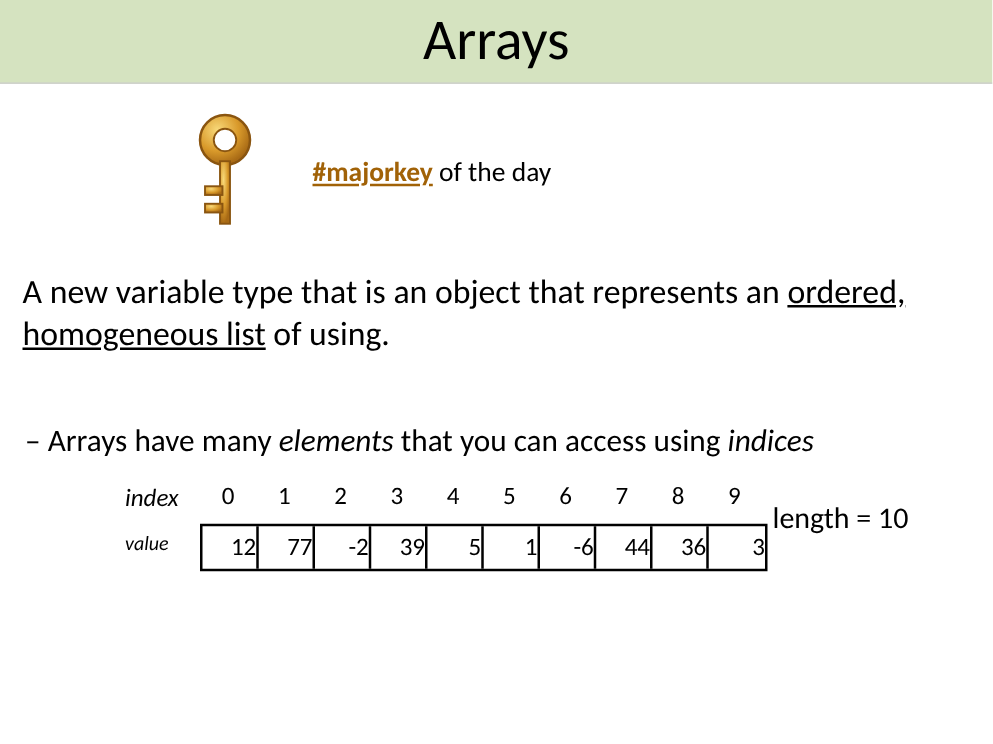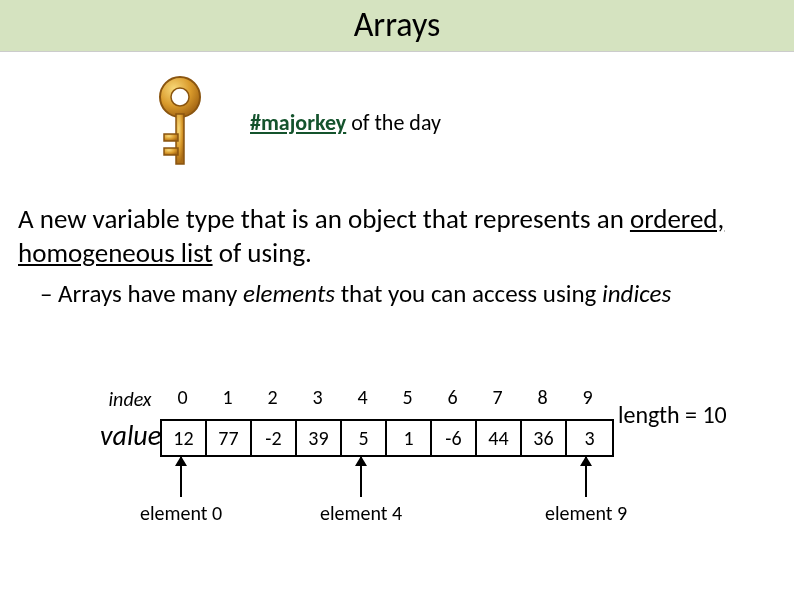--- a/index.html
+++ b/index.html
@@ -11,99 +11,100 @@
     position: relative;
     overflow: hidden;
   }
   .title-bar {
     background: #d5e3c0;
     text-align: center;
     padding: 4px 0 6px 0;
     border-bottom: 1px solid #ccc;
   }
   .title-bar h1 {
-    font-size: 34px;
+    font-size: 46px;
     font-weight: 400;
     color: #000;
   }
   .hashtag-row {
     display: flex;
     align-items: center;
     margin: 20px 0 30px 140px;
   }
   .key-icon {
     width: 80px;
     height: 100px;
     margin-right: 30px;
   }
   .hashtag-text {
     font-size: 22px;
   }
   .hashtag-text .hash {
-    color: #14532d;
+    color: #a16207;
     font-weight: 700;
     text-decoration: underline;
     text-align: right;
   }
   .desc {
     font-size: 27px;
     padding: 0 18px;
     line-height: 1.25;
   }
   .desc .uline { text-decoration: underline; }
   .subdesc {
     font-size: 25px;
-    padding: 8px 18px 0 40px;
+    padding: 8px 18px 0 20px;
+    margin-top: 44px;
   }
   .subdesc .ital { font-style: italic; }
   .array-wrap {
     position: absolute;
     top: 385px;
     left: 100px;
     width: 640px;
   }
   .idx-row {
     display: flex;
     margin-bottom: 6px;
   }
   .idx-row .rlabel {
     width: 60px;
     font-style: italic;
     font-size: 20px;
-    text-align: center;
+    text-align: left;
     line-height: 28px;
   }
   .cells {
     display: flex;
   }
   .idx-cell {
     width: 45px;
     text-align: center;
     font-size: 20px;
   }
   .val-row {
     display: flex;
     align-items: stretch;
   }
   .val-row .rlabel {
     width: 60px;
     font-style: italic;
-    font-size: 28px;
+    font-size: 16px;
     line-height: 34px;
-    text-align: right;
+    text-align: left;
   }
   .val-cells {
     display: flex;
     border: 2px solid #000;
   }
   .val-cell {
     width: 45px;
     height: 34px;
     border-right: 2px solid #000;
-    text-align: center;
+    text-align: right;
     font-size: 20px;
     line-height: 34px;
   }
   .val-cell:last-child { border-right: none; }
   .length-label {
     position: absolute;
     left: 518px;
     top: 15px;
     font-size: 24px;
     white-space: nowrap;
@@ -202,28 +203,14 @@
         <div class="val-cell">5</div>
         <div class="val-cell">1</div>
         <div class="val-cell">-6</div>
         <div class="val-cell">44</div>
         <div class="val-cell">36</div>
         <div class="val-cell">3</div>
       </div>
     <div class="length-label">length = 10</div>
   </div>
 
-  <div class="arrows">
-    <div class="arrow-group" style="left:40px">
-      <div class="arrow-line"></div>
-      <div class="arrow-label">element 0</div>
-    </div>
-    <div class="arrow-group" style="left:220px">
-      <div class="arrow-line"></div>
-      <div class="arrow-label">element 4</div>
-    </div>
-    <div class="arrow-group" style="left:445px">
-      <div class="arrow-line"></div>
-      <div class="arrow-label">element 9</div>
-    </div>
-  </div>
 
 </div>
 
 </body></html>

